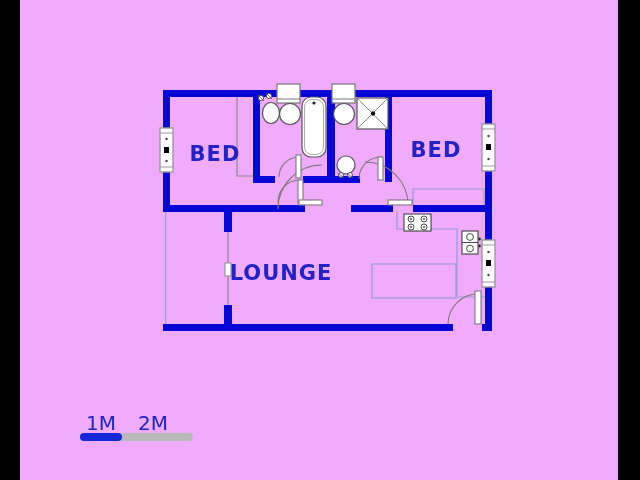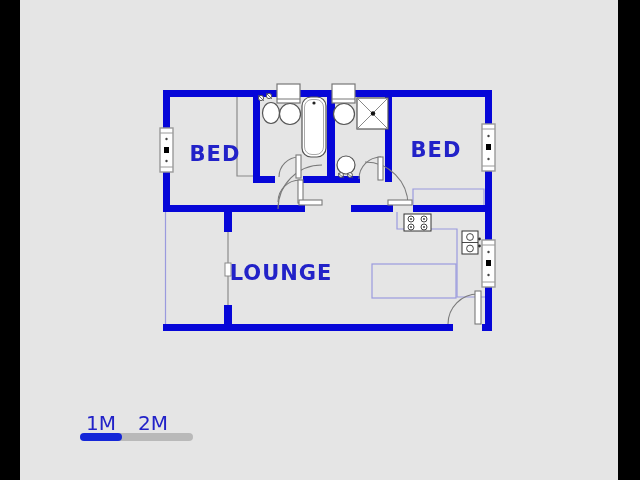--- a/index.html
+++ b/index.html
@@ -1,16 +1,16 @@
 <!DOCTYPE html>
 <html><head>
 <meta charset="utf-8">
 <style>
   html,body{margin:0;padding:0;background:#fff;}
-  #stage{position:relative;width:640px;height:480px;background:#e5e5e5;overflow:hidden;
+  #stage{position:relative;width:640px;height:480px;background:#f0abfc;overflow:hidden;
          font-family:"DejaVu Sans", sans-serif;}
   svg{display:block;}
   text{font-family:"DejaVu Sans", sans-serif;}
 </style>
 </head>
 <body>
 
 <div id="stage">
 <svg width="640" height="480" viewBox="0 0 640 480">
 

